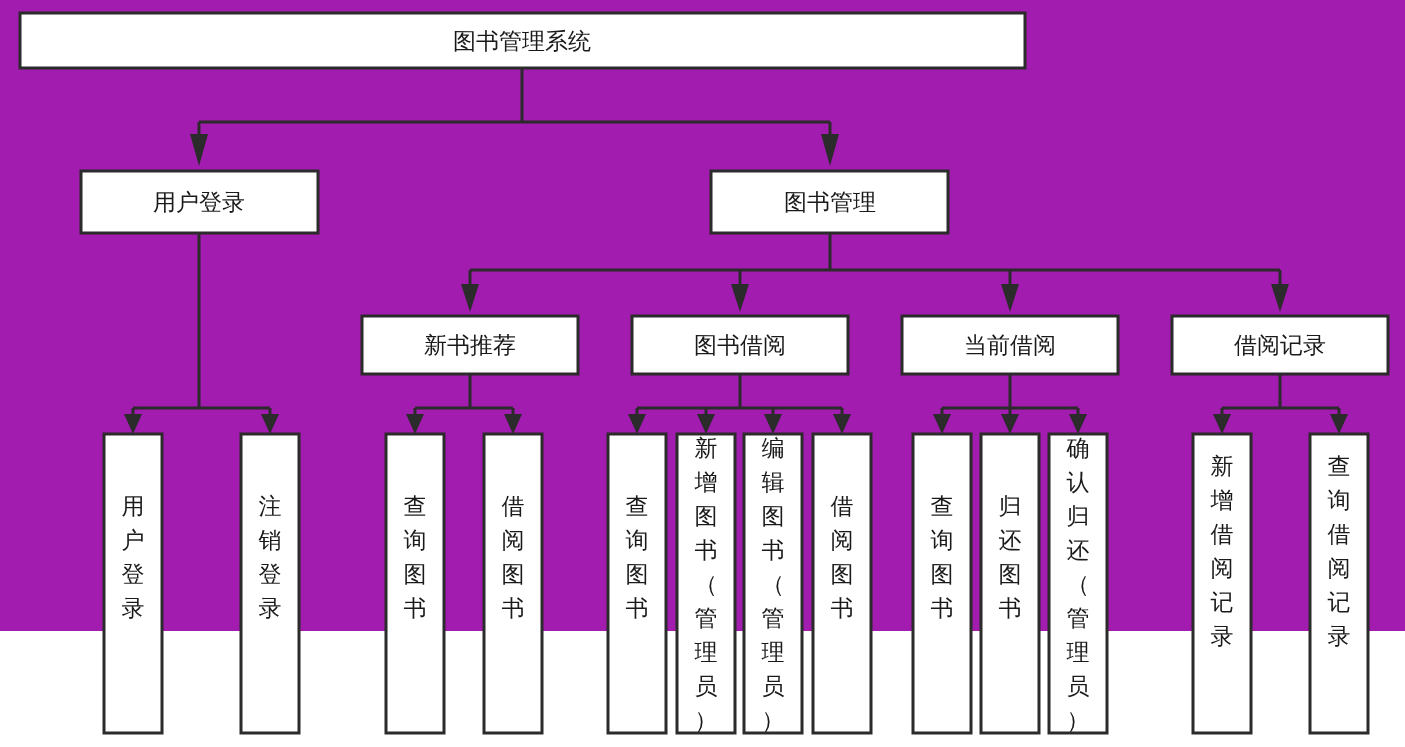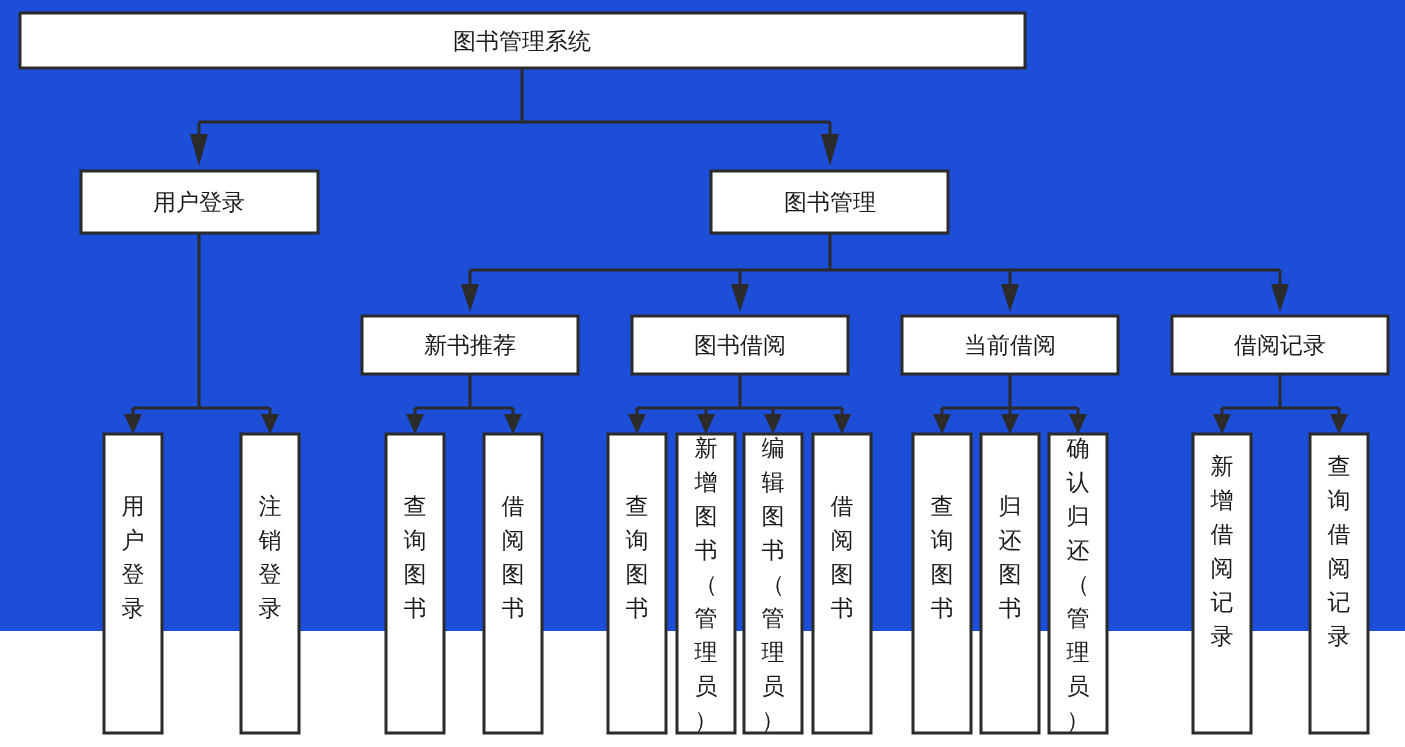--- a/index.html
+++ b/index.html
@@ -10,21 +10,21 @@
   body {
     width: 1405px;
     height: 747px;
     overflow: hidden;
     font-family: "DejaVu Sans", "Liberation Sans", sans-serif;
   }
   #diagram-root {
     position: relative;
     width: 1405px;
     height: 631px;
-    background: #1d4ed8;
+    background: #a21caf;
   }
   svg#diagram-svg {
     position: absolute;
     top: 0;
     left: 0;
     width: 1405px;
     height: 747px;
     display: block;
   }
   .node-rect {

